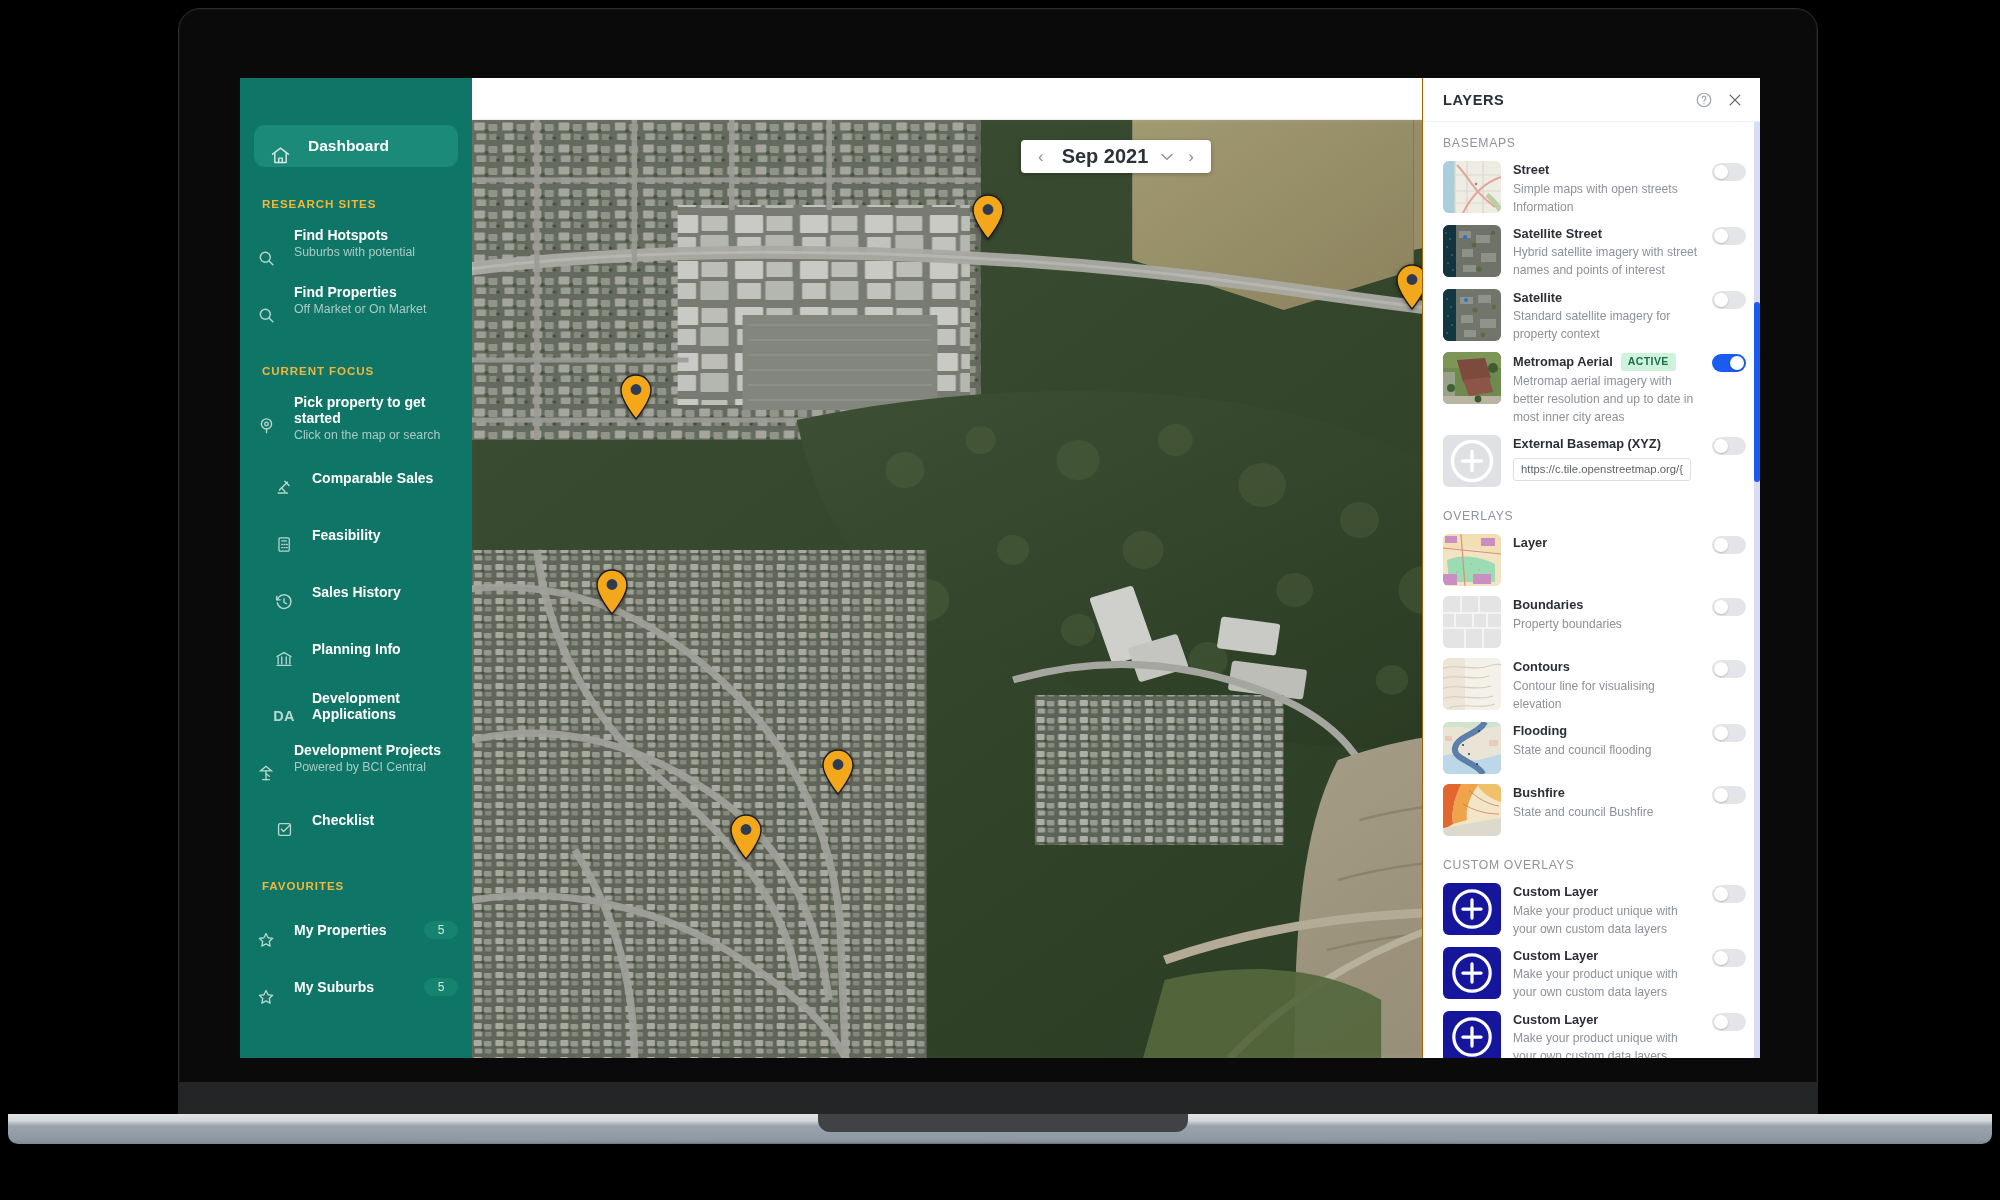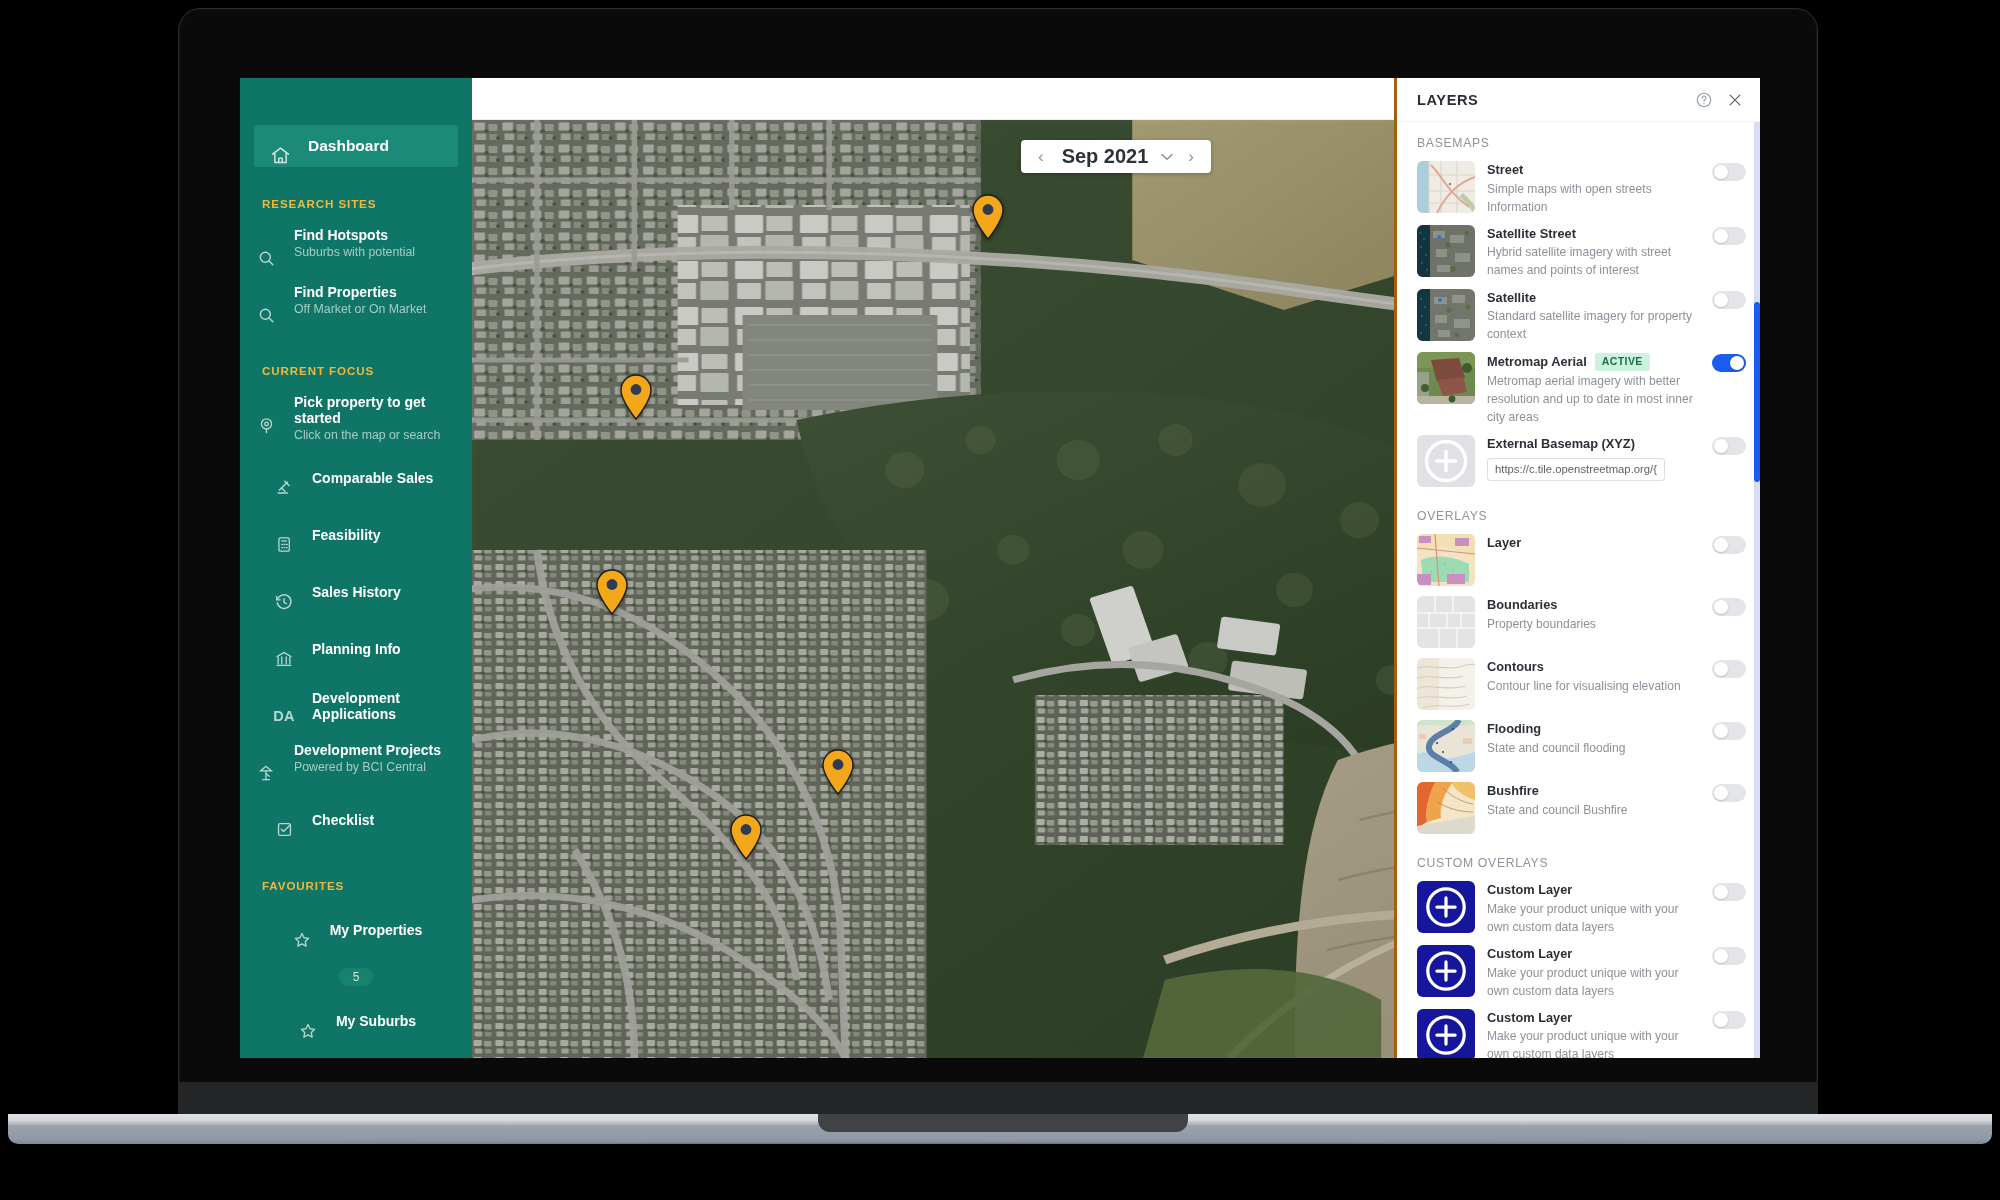--- a/index.html
+++ b/index.html
@@ -65,21 +65,21 @@
     background: #0f7567;
     padding: 12px 0 0 0;
     position: relative;
     z-index: 4;
     overflow: hidden;
   }
   .nav-active {
     margin: 35px 14px 0 14px;
     height: 42px;
     background: #1b8a79;
-    border-radius: 3px;
+    border-radius: 11px;
     display: flex;
     align-items: center;
     padding-left: 14px;
     gap: 16px;
   }
   .nav-active .nav-label { color:#fff; font-size: 15.5px; font-weight: 600; }
 
   .side-group-title {
     color: #f0b73e;
     font-size: 11.6px;
@@ -98,21 +98,21 @@
     width: 24px; height: 24px;
     flex: 0 0 24px;
     display: flex; align-items: center; justify-content: center;
     margin-top: 19px;
     color: #b8d7d1;
   }
   .nav-text { display: flex; flex-direction: column; gap: 2px; }
   .nav-title { color: #ffffff; font-size: 14px; font-weight: 600; line-height: 1.15; }
   .nav-sub { color: #a8cbc5; font-size: 12.3px; line-height: 1.2; }
   .nav-row.compact { align-items: center; padding-left: 32px; }
-  .nav-row.fav { align-items: center; justify-content: space-between; padding-right: 14px; flex-direction: column; }
+  .nav-row.fav { align-items: center; justify-content: space-between; padding-right: 14px; }
   .fav-left { display:flex; align-items:center; gap:16px; }
   .fav-badge {
     background: #16836f;
     color: #cfe6e1;
     font-size: 12px;
     border-radius: 11px;
     padding: 2px 12px;
     min-width: 34px;
     text-align: center;
   }
@@ -175,26 +175,26 @@
     color: #8a939c; font-size: 17px; padding: 0 7px; cursor: pointer; line-height: 1;
     font-family: "Liberation Sans", sans-serif;
   }
   #date-label { color: #2c3238; font-size: 20px; padding: 0 3px; font-weight: bold; }
   .date-caret { color: #8a939c; font-size: 12px; margin-left: 2px; cursor: pointer; }
 
   
   #layers-panel {
     position: absolute;
     top: 0; right: 0; bottom: 0;
-    width: 366px;
+    width: 338px;
     background: #ffffff;
     z-index: 7;
     display: flex;
     flex-direction: column;
-    border-left: 3px solid #a16207;
+    border-left: 1px solid #a16207;
   }
   #layers-head {
     height: 44px;
     flex: 0 0 44px;
     display: flex;
     align-items: center;
     justify-content: space-between;
     padding: 0 16px 0 20px;
     border-bottom: 1px solid #eef0f2;
   }

